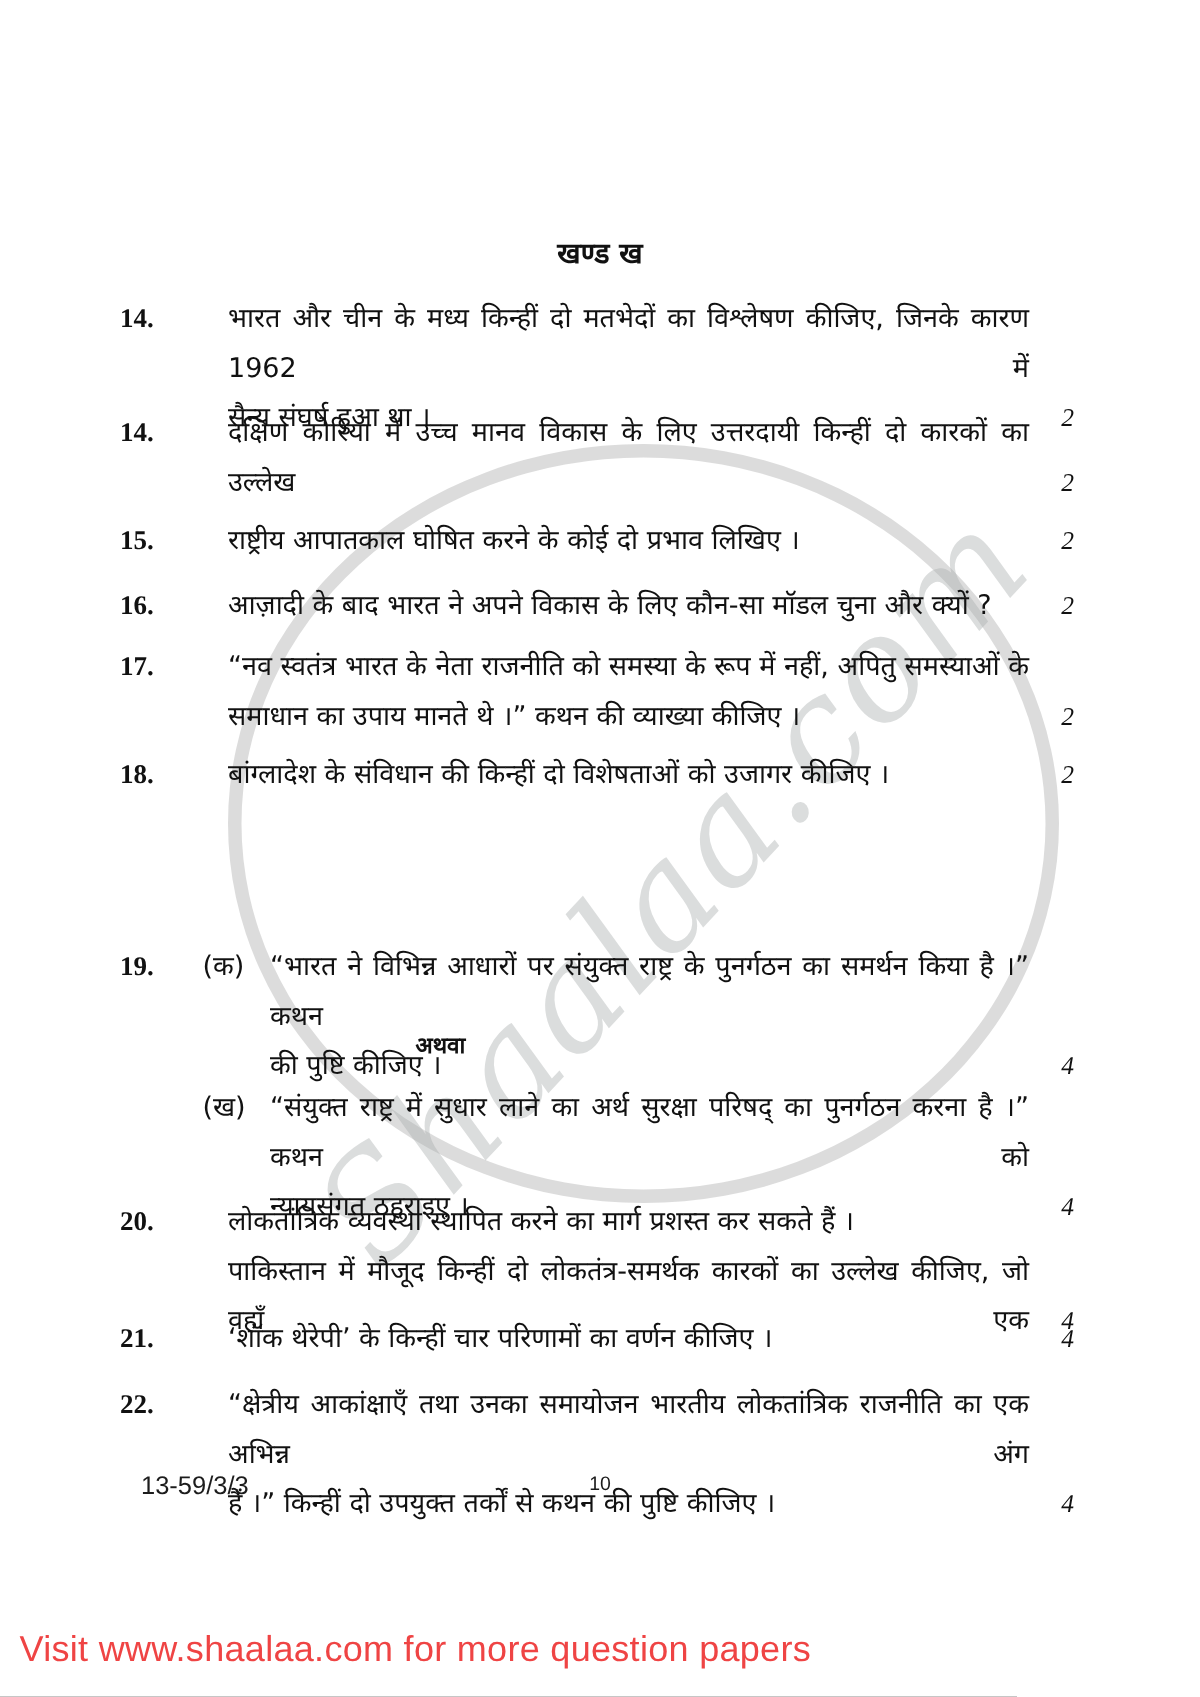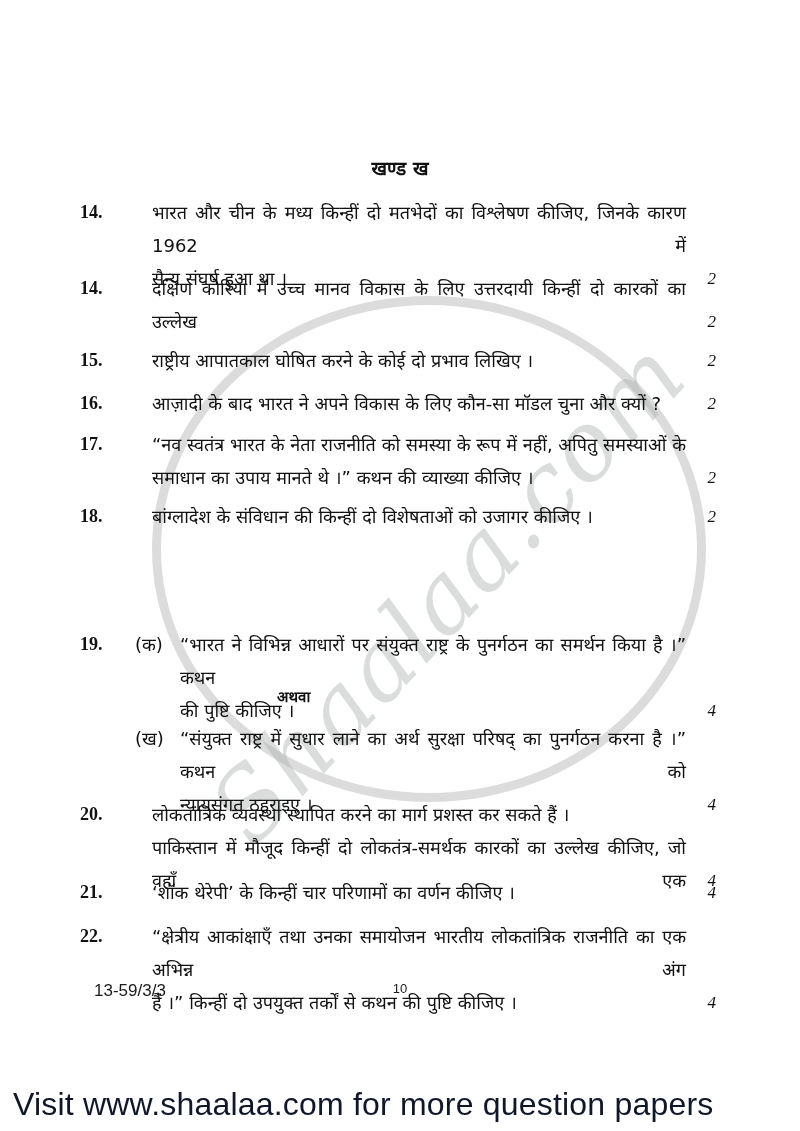--- a/index.html
+++ b/index.html
@@ -59,21 +59,21 @@
   .footer-code{
     position:absolute;left:83px;top:981px;
     font-family:"Liberation Sans",sans-serif;font-size:17px;color:#1c1c1c;margin-left:11px;
   }
   .footer-page{
     position:absolute;left:0;top:981px;width:800px;text-align:center;
     font-family:"Liberation Sans",sans-serif;font-size:13px;color:#1c1c1c;
   }
   .visit-note{
     position:absolute;left:13px;top:1086px;
-    font-family:"Liberation Sans",sans-serif;font-size:32px;color:#0f172a;
+    font-family:"Liberation Sans",sans-serif;font-size:24px;color:#ef4444;
     letter-spacing:0.2px;
   }
 </style>
 </head>
 <body>
 
 <div class="page">
 
   <div class="wm-ring"></div>
   <div class="wm-text">Shaalaa.com</div>

